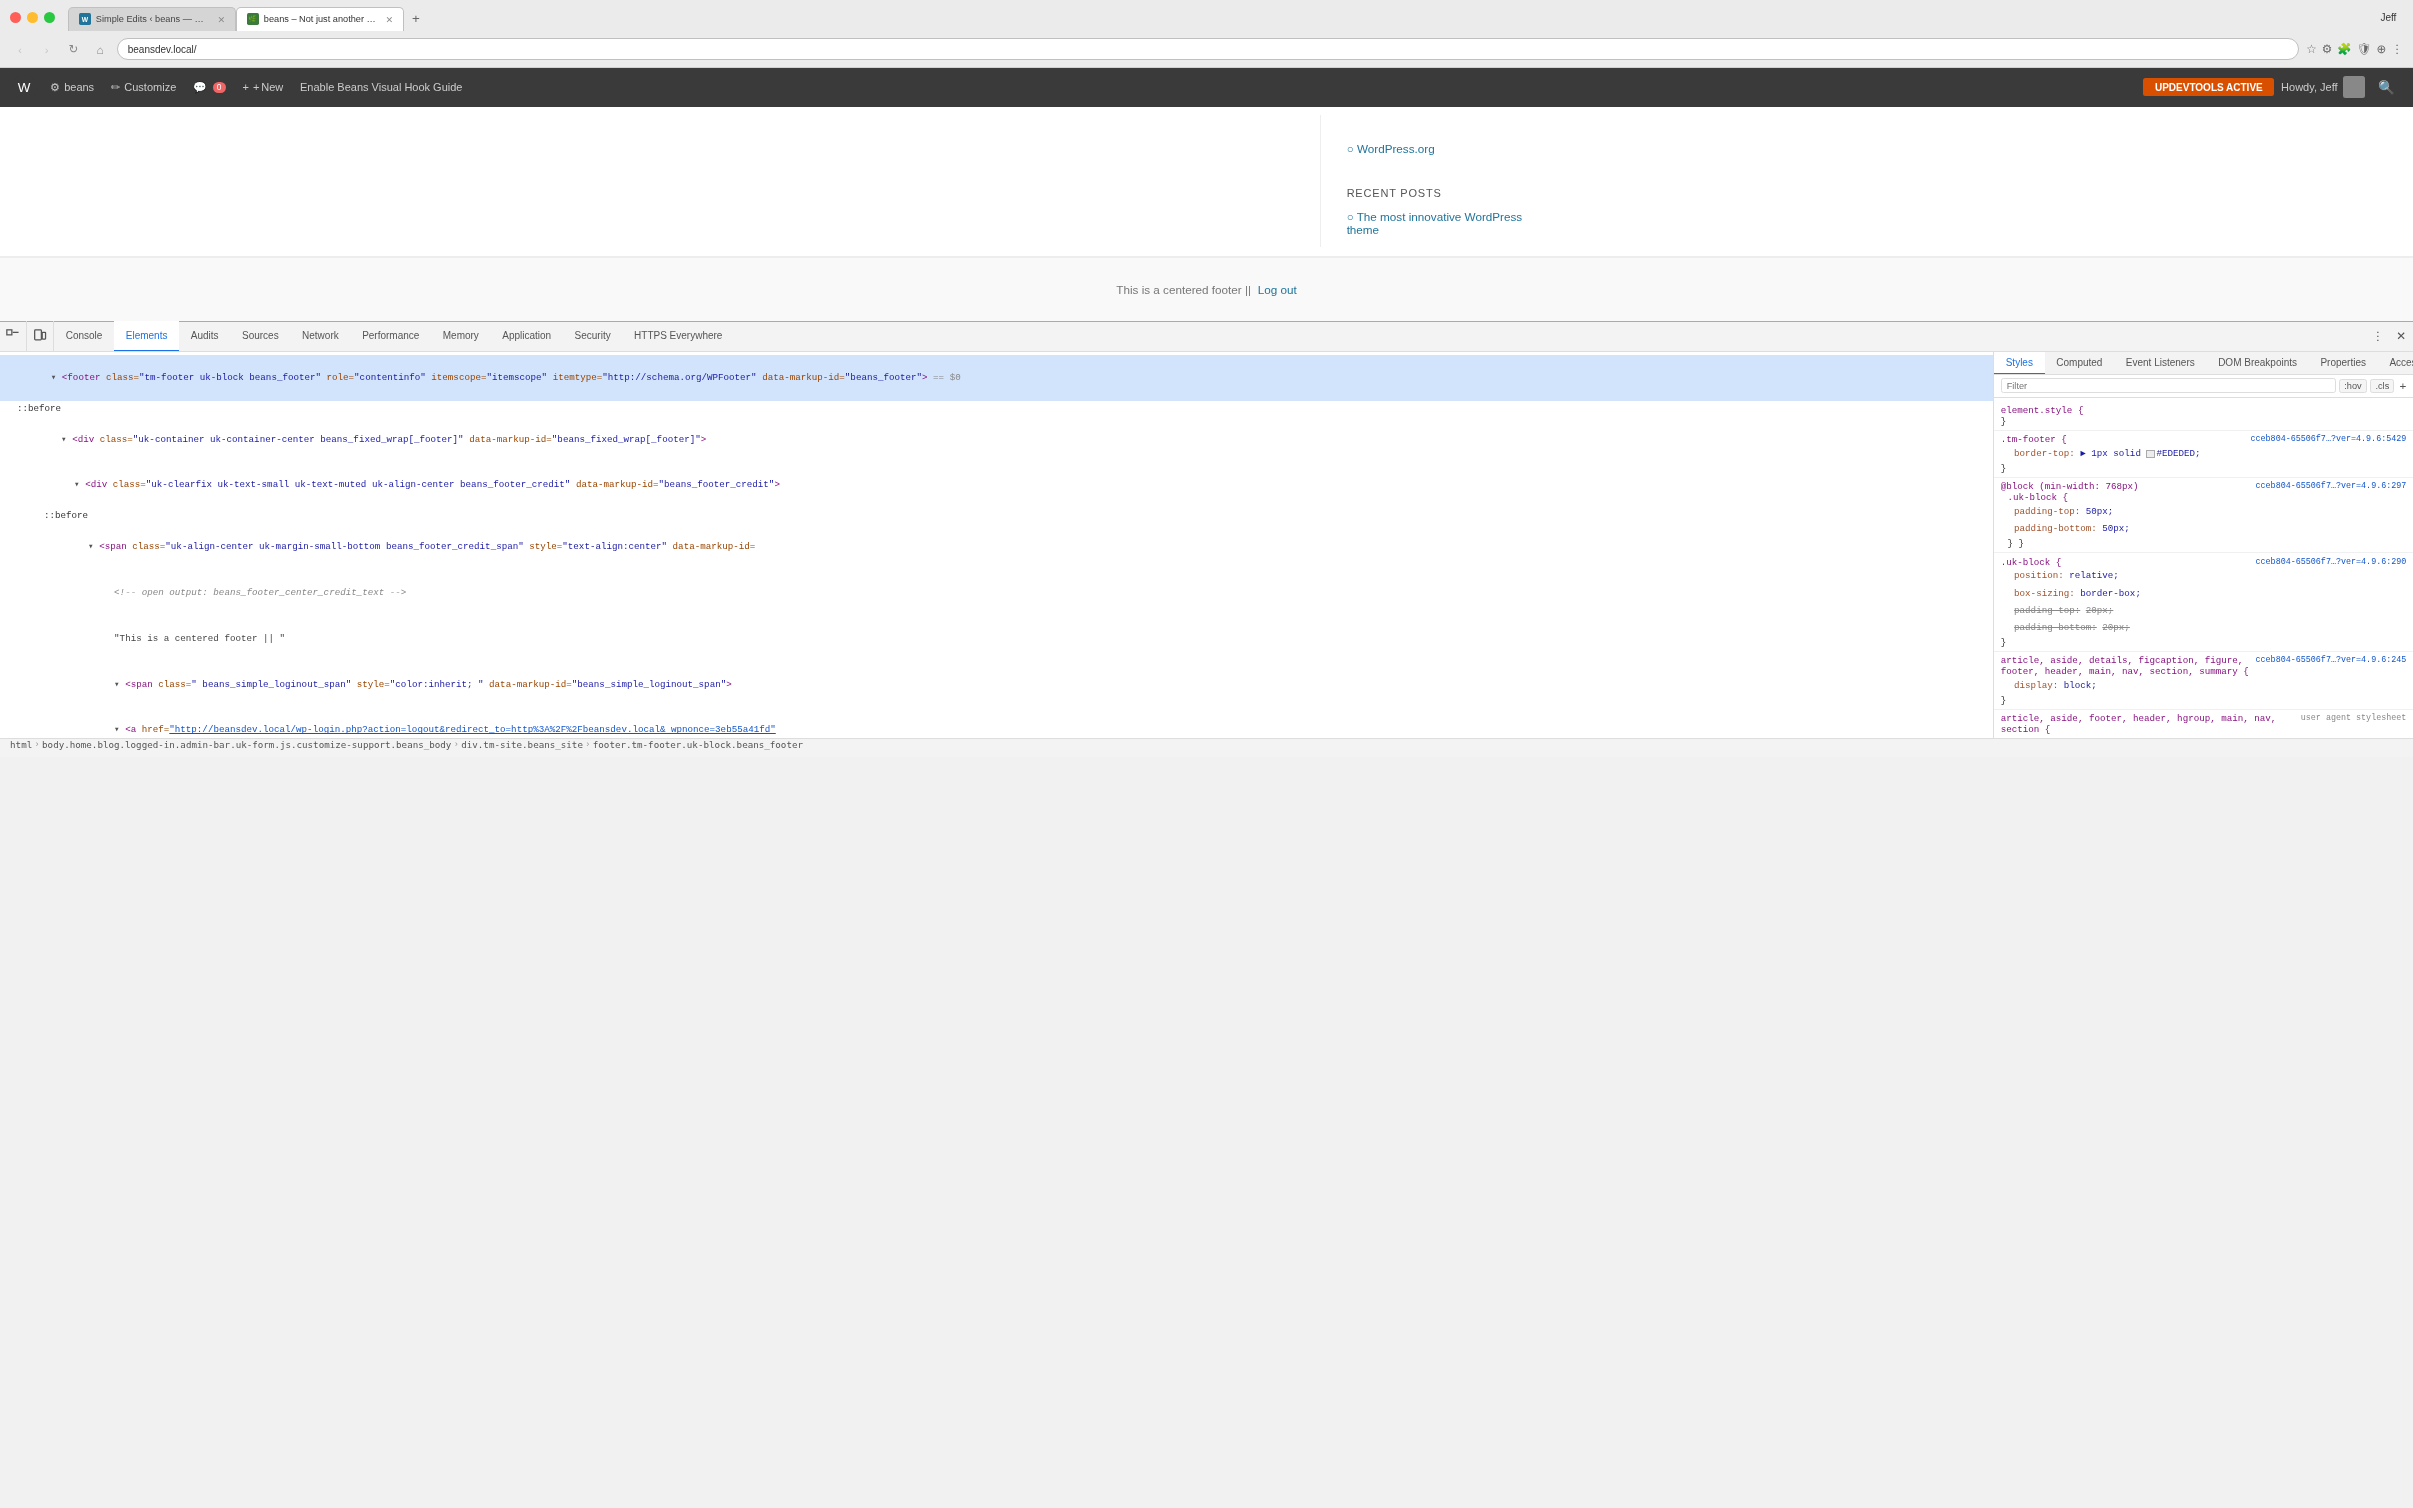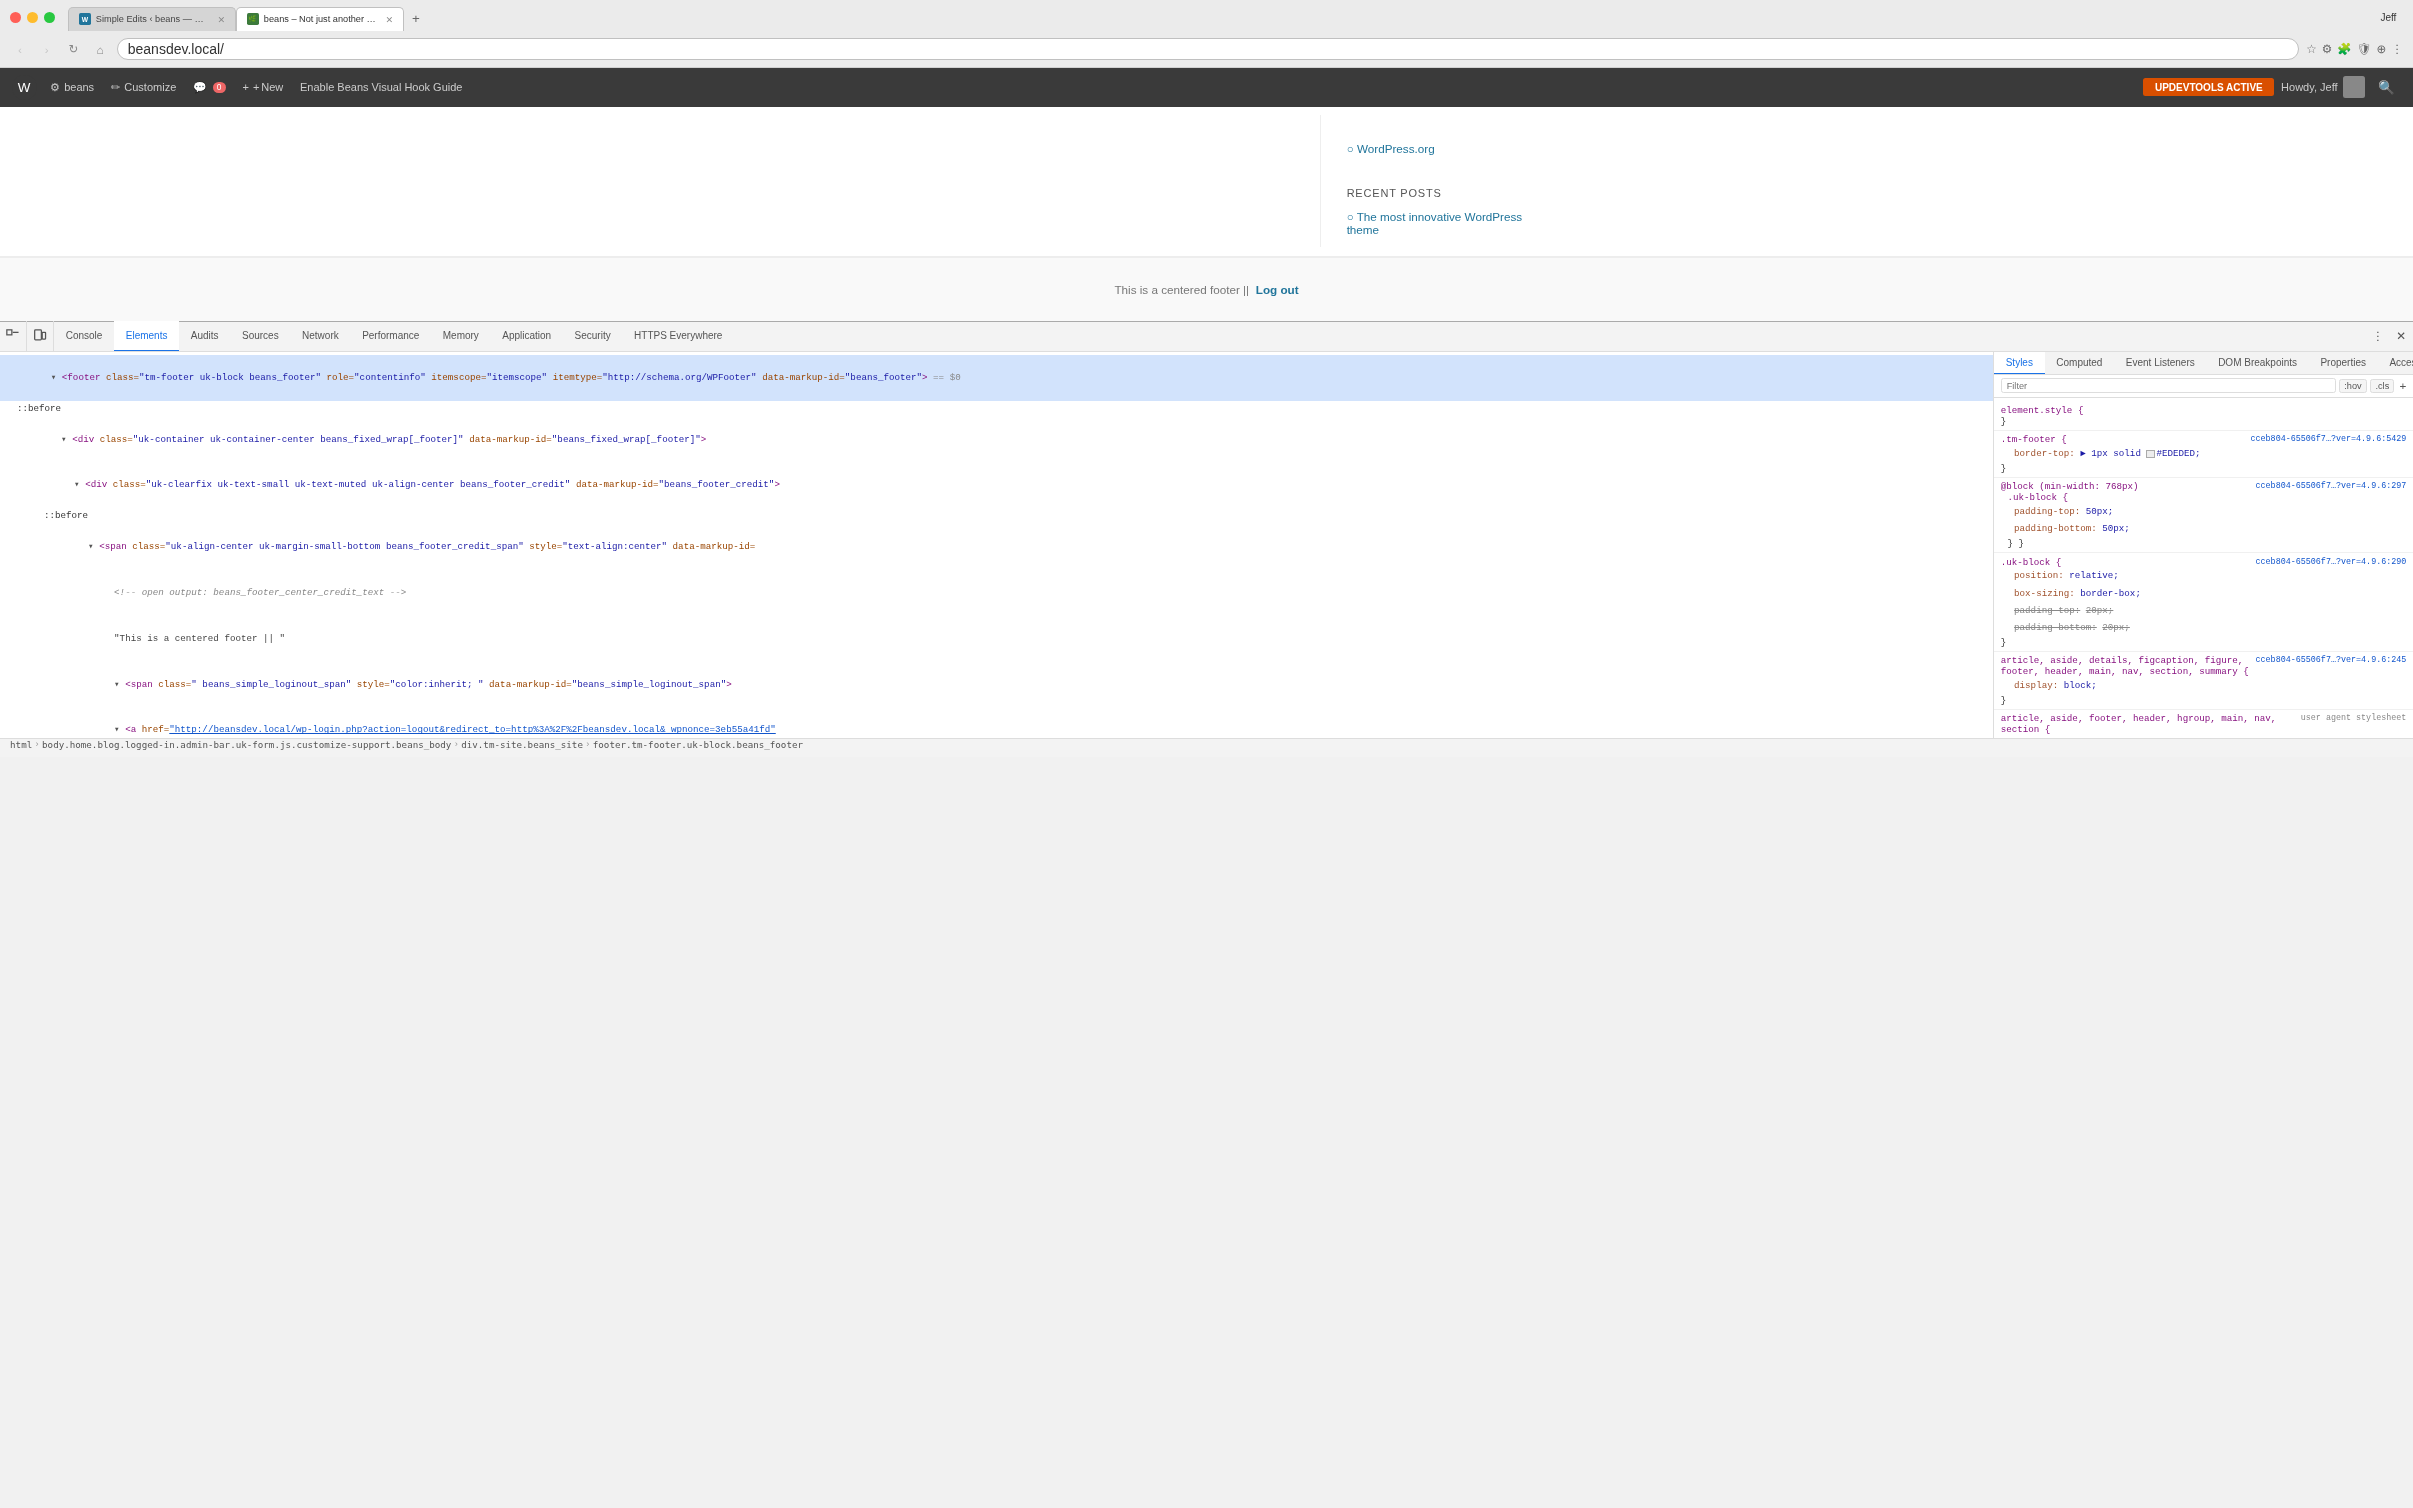--- a/index.html
+++ b/index.html
@@ -21,21 +21,21 @@
     .tab-favicon.beans { background: #3c7a3c; display: flex; align-items: center; justify-content: center; color: white; font-size: 6.7px; }
     .tab-label { overflow: hidden; text-overflow: ellipsis; white-space: nowrap; font-size: 9.2px; }
     .tab-close { font-size: 9.2px; color: #888; margin-left: 3.4px; flex-shrink: 0; }
     .tab-plus { width: 23.5px; height: 23.5px; display: flex; align-items: center; justify-content: center; font-size: 13.4px; color: #666; cursor: pointer; }
     .user-label { font-size: 10px; color: #333; margin-left: auto; padding-right: 6.7px; }
 
     
     .address-bar { display: flex; align-items: center; padding: 4.2px 10px 6.7px; gap: 6.7px; background: #ebebeb; }
     .nav-btn { width: 20px; height: 20px; display: flex; align-items: center; justify-content: center; font-size: 11.7px; color: #888; cursor: pointer; }
     .nav-btn.disabled { color: #c8c8c8; }
-    .url-bar { flex: 1; height: 22px; background: #fff; border: 0.8px solid #c0c0c0; border-radius: 11px; display: flex; align-items: center; padding: 0 10px; font-size: 14px; color: #333; }
+    .url-bar { flex: 1; height: 22px; background: #fff; border: 0.8px solid #c0c0c0; border-radius: 11px; display: flex; align-items: center; padding: 0 10px; font-size: 10px; color: #333; }
     .address-icons { display: flex; gap: 5px; align-items: center; }
     .addr-icon { font-size: 11.7px; color: #666; cursor: pointer; }
 
     
     .wp-admin-bar { height: 39px; background: #3a3a3a; display: flex; align-items: center; padding: 0 11.7px; gap: 0; }
     .wp-logo { width: 25px; height: 25px; background: #3a3a3a; border-radius: 50%; display: flex; align-items: center; justify-content: center; color: white; font-size: 13.4px; margin-right: 5px; }
     .wp-admin-item { color: #ccc; font-size: 11px; padding: 0 8.4px; height: 39px; display: flex; align-items: center; cursor: pointer; white-space: nowrap; }
     .wp-admin-item .wp-icon { margin-right: 4.2px; }
     .comment-badge { background: #e66; color: white; border-radius: 8.4px; font-size: 8.4px; padding: 0.8px 4.2px; margin-left: 1.7px; }
     .spacer { flex: 1; }
@@ -209,21 +209,21 @@
         </div>
         <div class="recent-posts-title">RECENT POSTS</div>
         <a class="recent-post-link">The most innovative WordPress theme</a>
       </div>
     </div>
   </div>
 
   <div class="footer-area">
     <div class="site-footer">
       <span>This is a centered footer ||</span>
-      <a style="color:#21759b; margin-left:3.4px;font-weight:bold;">Log out</a>
+      <a style="color:#21759b; margin-left:3.4px;">Log out</a>
     </div>
   </div>
 </div>
 
 <div class="devtools">
 
   <div class="devtools-toolbar">
     <div class="devtools-action-btn" title="Inspect element">
       <svg width="13.4" height="13.4" viewBox="0 0 16 16" fill="none">
           <rect x="1" y="1" width="6" height="6" stroke="#555" stroke-width="1.5" fill="none"></rect>

